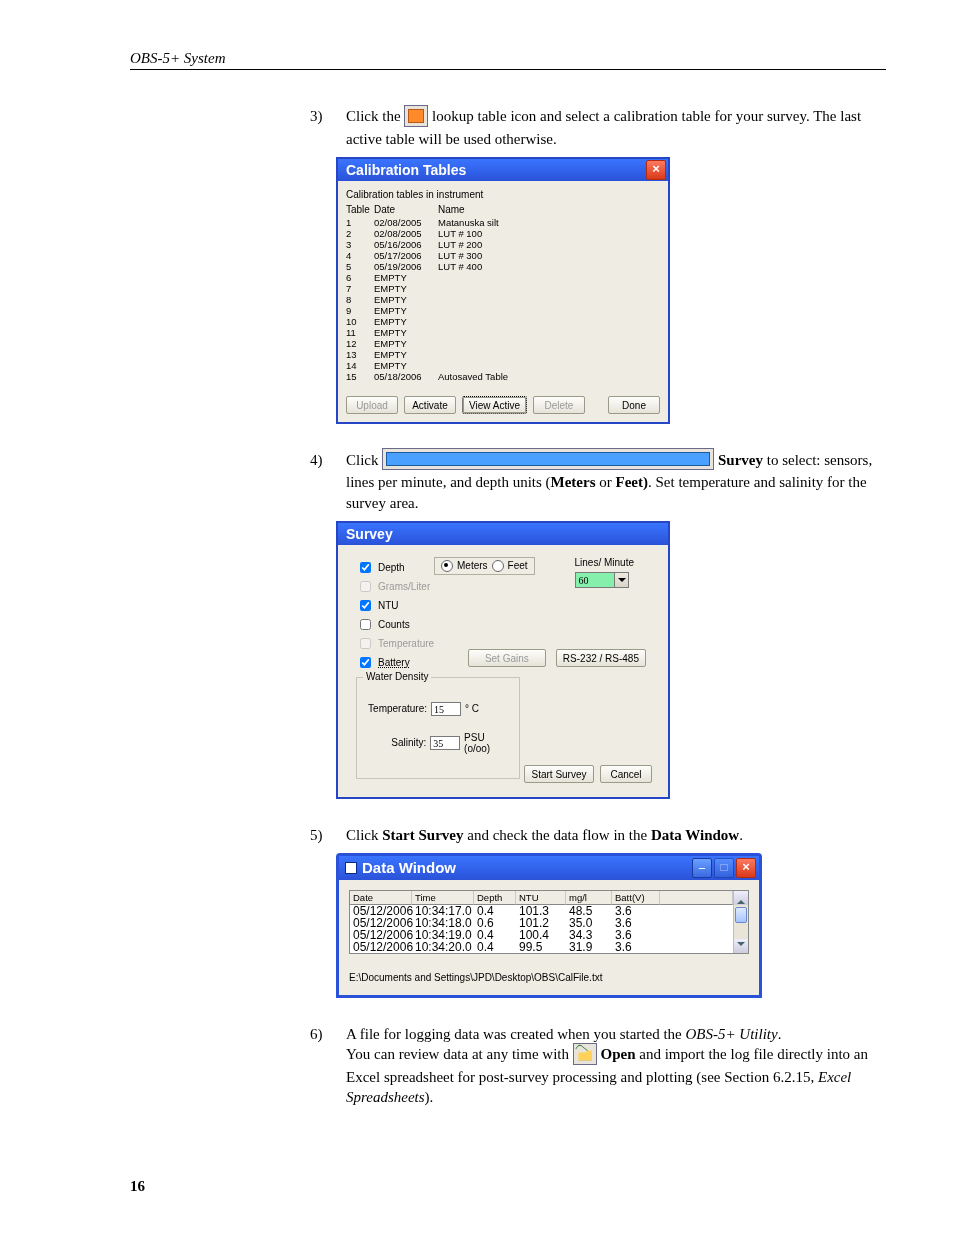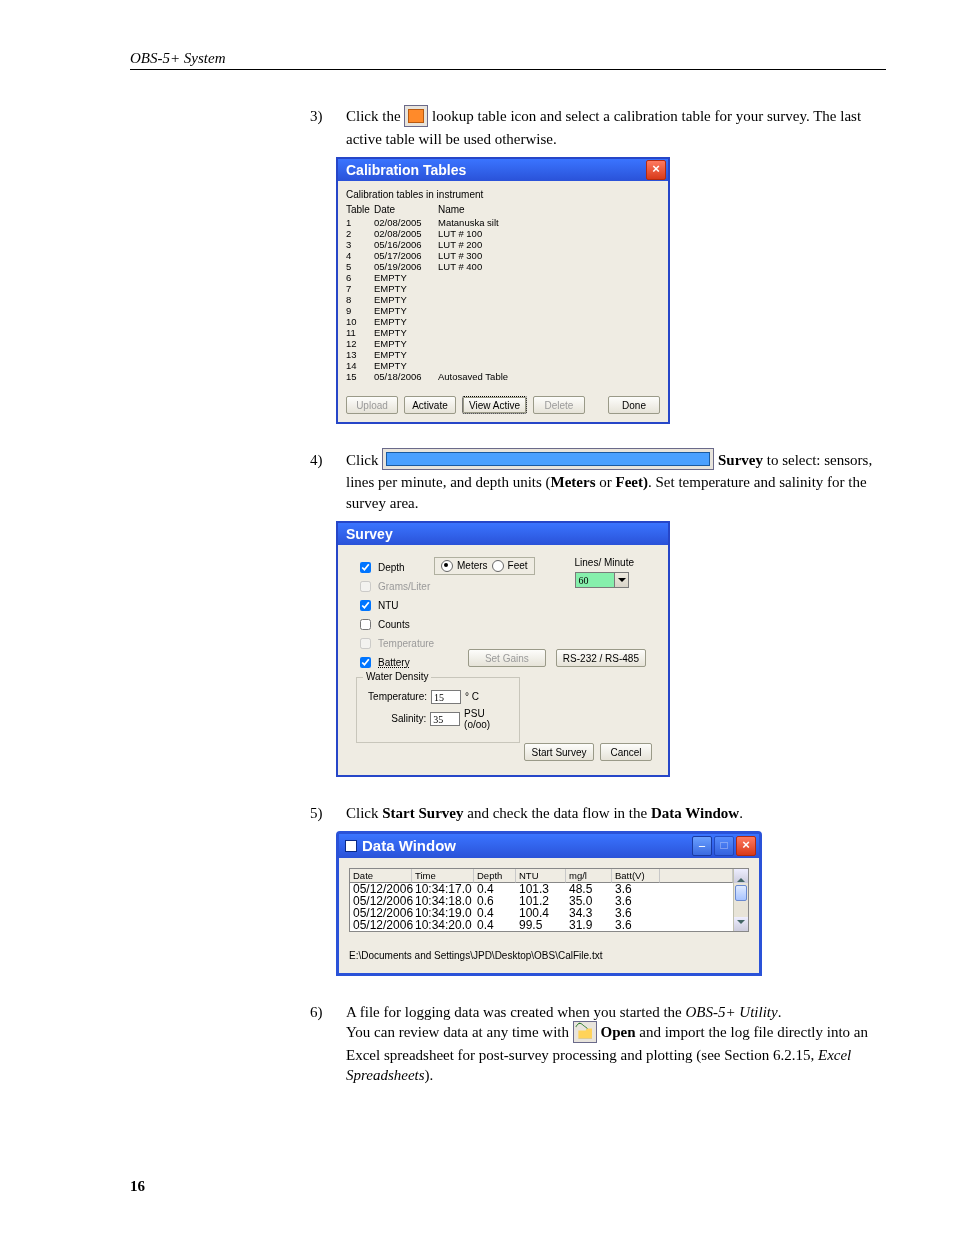--- a/index.html
+++ b/index.html
@@ -150,21 +150,21 @@
   .lines-min { position:absolute; top:12px; right:34px; font-size:10px; text-align:left;}
   .combo { margin-top:4px; display:flex; }
   .combo .field{ width:40px;height:16px;border:1px solid #7a7a7a;background:#86efac;font:10px/15px Tahoma;padding:0 3px;box-sizing:border-box;}
   .combo .arrow{ width:14px;height:16px;border:1px solid #7a7a7a;border-left:none;background:linear-gradient(#eeeadf,#d8d4c8);box-sizing:border-box;position:relative;}
   .combo .arrow::after{content:"";position:absolute;left:3px;top:5px;border:4px solid transparent;border-top-color:#000;}
   .fieldset {
     border:1px solid #c8c6bb; margin-top:6px; padding:8px 6px 8px 6px;
     font-size:10px; position:relative; width:150px;
   }
   .fieldset .legend{position:absolute;top:-7px;left:6px;background:#efece3;padding:0 3px;}
-  .frow{display:flex;align-items:center;gap:4px;margin:4px 0;}
+  .frow{display:flex;align-items:center;gap:4px;margin:16px 0;}
   .frow label{width:64px;text-align:right;}
   .txt{width:30px;height:14px;border:1px solid #7a7a7a;background:#fff;font:10px/13px Tahoma;padding:0 2px;box-sizing:border-box;}
   .right-col{position:absolute; right:22px; top:104px; display:flex;gap:10px;align-items:flex-start;}
   .survey-buttons{position:absolute;right:16px;bottom:14px;display:flex;gap:6px;}
 
   
   .dw { width: 420px; border:3px solid #2a52d8; border-radius:4px 4px 0 0; background:#efece3; font-family:Tahoma,Arial,sans-serif; margin:8px 0 4px 26px;}
   .dw .titlebar{
     height:24px;background:linear-gradient(#3a74ff,#2a52d8);
     display:flex;align-items:center;justify-content:space-between;

